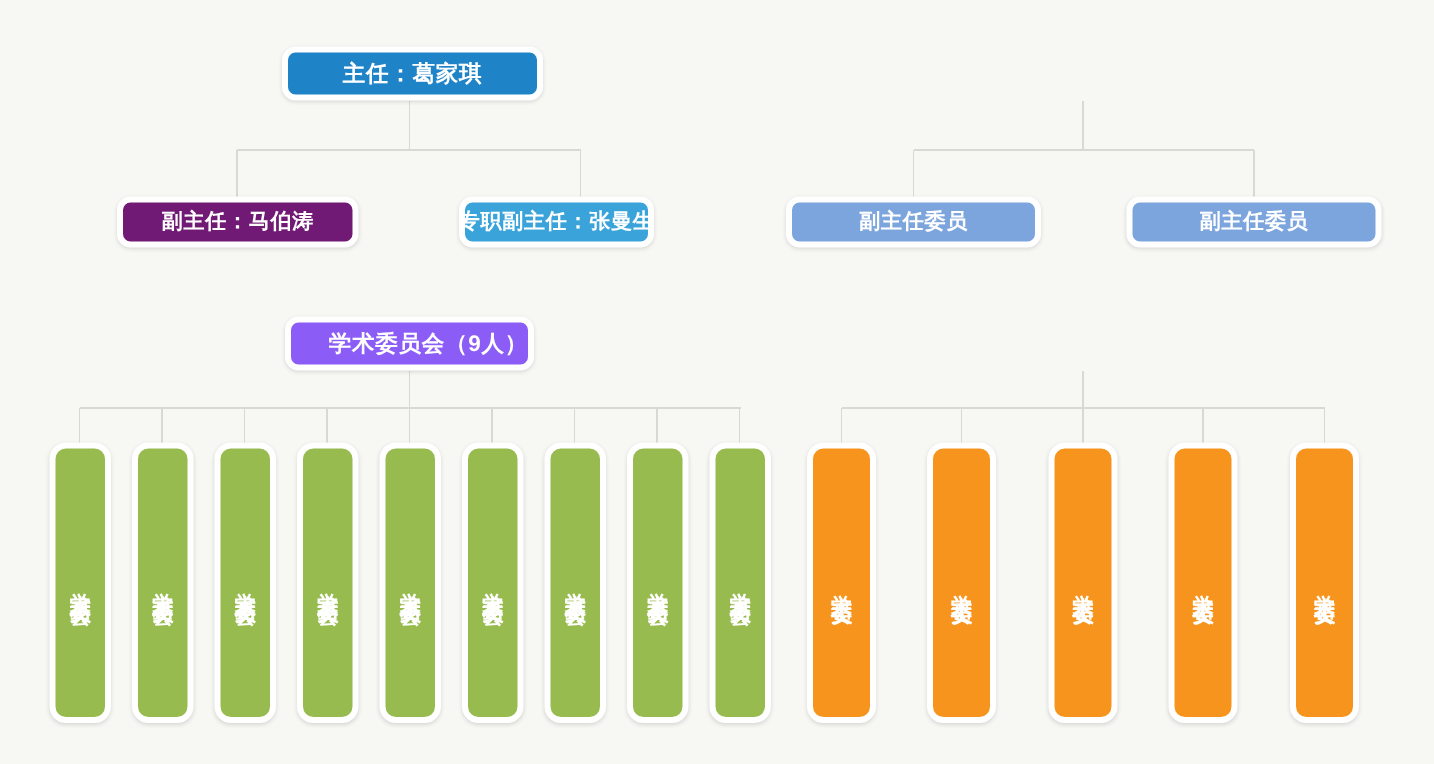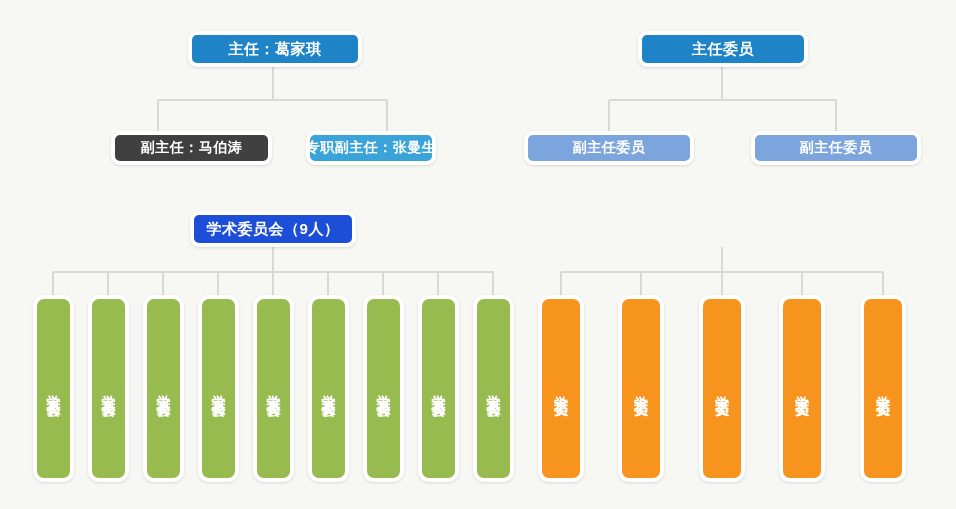--- a/index.html
+++ b/index.html
@@ -104,29 +104,29 @@
       <path d="M722 272 L722 295"></path>
       <path d="M802 272 L802 295"></path>
       <path d="M883 272 L883 295"></path>
     </g>
   </svg>
 
   <div class="node root" style="left:188px; top:31px; width:174px; height:36px; background:#1f83c8;">
     <span>主任：葛家琪</span>
   </div>
 
-  <div class="node level2" style="left:78px; top:131px; width:161px; height:34px; background:#404040;margin-left:33px;">
+  <div class="node level2" style="left:78px; top:131px; width:161px; height:34px; background:#701a75;">
     <span>副主任：马伯涛</span>
   </div>
 
   <div class="node level2" style="left:306px; top:131px; width:130px; height:34px; background:#39a3da;">
     <span>专职副主任：张曼生</span>
   </div>
 
-  <div class="node section" style="left:190px; top:211px; width:166px; height:36px; background:#1d4ed8;">
+  <div class="node section" style="left:190px; top:211px; width:166px; height:36px; background:#8b5cf6;justify-content:flex-end;">
     <span>学术委员会（9人）</span>
   </div>
 
   <div class="node leaf" style="left:33px; top:295px; width:41px; height:187px; background:#97bb4e;">
     <span class="vtext">学术委员会</span>
   </div>
   <div class="node leaf" style="left:88px; top:295px; width:41px; height:187px; background:#97bb4e;">
     <span class="vtext">学术委员会</span>
   </div>
   <div class="node leaf" style="left:143px; top:295px; width:41px; height:187px; background:#97bb4e;">
@@ -144,23 +144,20 @@
   <div class="node leaf" style="left:363px; top:295px; width:41px; height:187px; background:#97bb4e;">
     <span class="vtext">学术委员会</span>
   </div>
   <div class="node leaf" style="left:418px; top:295px; width:41px; height:187px; background:#97bb4e;">
     <span class="vtext">学术委员会</span>
   </div>
   <div class="node leaf" style="left:473px; top:295px; width:41px; height:187px; background:#97bb4e;">
     <span class="vtext">学术委员会</span>
   </div>
 
-  <div class="node root" style="left:638px; top:31px; width:170px; height:36px; background:#1f83c8;">
-    <span>主任委员</span>
-  </div>
 
   <div class="node level2" style="left:524px; top:131px; width:170px; height:34px; background:#7ca5dd;">
     <span>副主任委员</span>
   </div>
 
   <div class="node level2" style="left:751px; top:131px; width:170px; height:34px; background:#7ca5dd;">
     <span>副主任委员</span>
   </div>
 
 

